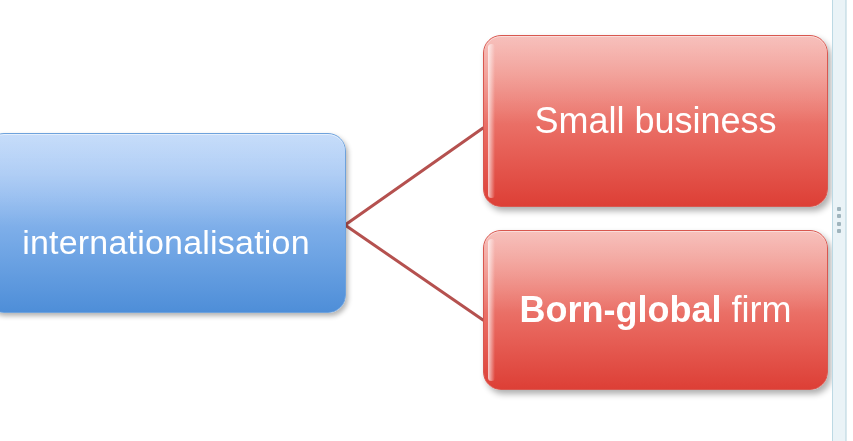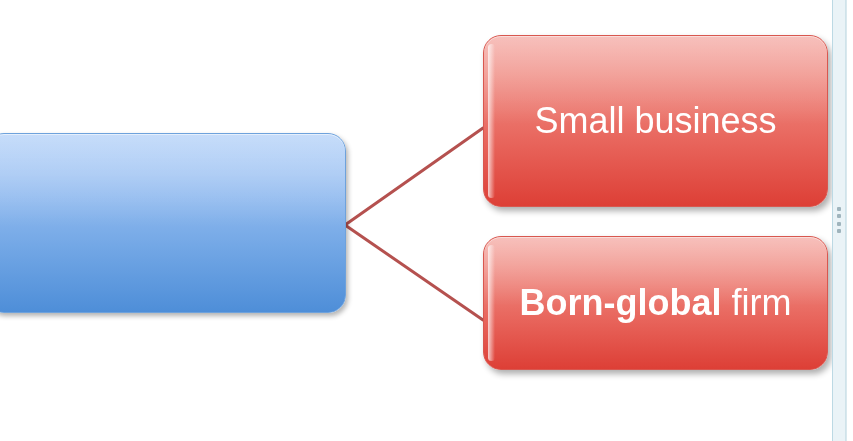--- a/index.html
+++ b/index.html
@@ -93,21 +93,21 @@
   
   .node-red {
     left: 483px;
     width: 345px;
     font-size: 36px;
     background: linear-gradient(to bottom, #f3a099 0%, #f08f86 20%, #e8655c 62%, #dd3f36 100%);
     border: 1px solid #d8574f;
     box-shadow: 3px 4px 6px rgba(0,0,0,0.32), inset 0 1px 0 rgba(255,255,255,0.45);
   }
   #node-stage-model { top: 35px;  height: 172px; }
-  #node-born-global { top: 236px; height: 134px; justify-content: flex-end; }
+  #node-born-global { top: 230px; height: 160px; justify-content: flex-end; }
 
   
   #pane-splitter {
     position: absolute;
     top: 0;
     left: 832px;
     width: 12px;
     height: 441px;
     background: #eaf3f7;
     border-left: 1px solid #bcd9e4;
@@ -147,20 +147,21 @@
 <div id="canvas">
 
   <svg id="connectors" viewBox="0 0 853 441" width="853" height="441" aria-hidden="true">
     <polyline points="483,128 345,225" fill="none" stroke="#b5514f" stroke-width="3" stroke-linecap="round"></polyline>
     <polyline points="345,225 483,320" fill="none" stroke="#b5514f" stroke-width="3" stroke-linecap="round"></polyline>
   </svg>
 
   <div class="node" id="node-root">
     <div class="label">
       <br>
+      <span class="line-r">internationalisation</span>
     </div>
   </div>
 
   <div class="node node-red" id="node-stage-model">
     <div class="label">
       <span class="line-r">Small business</span><br>
     </div>
   </div>
 
   <div class="node node-red" id="node-born-global">

